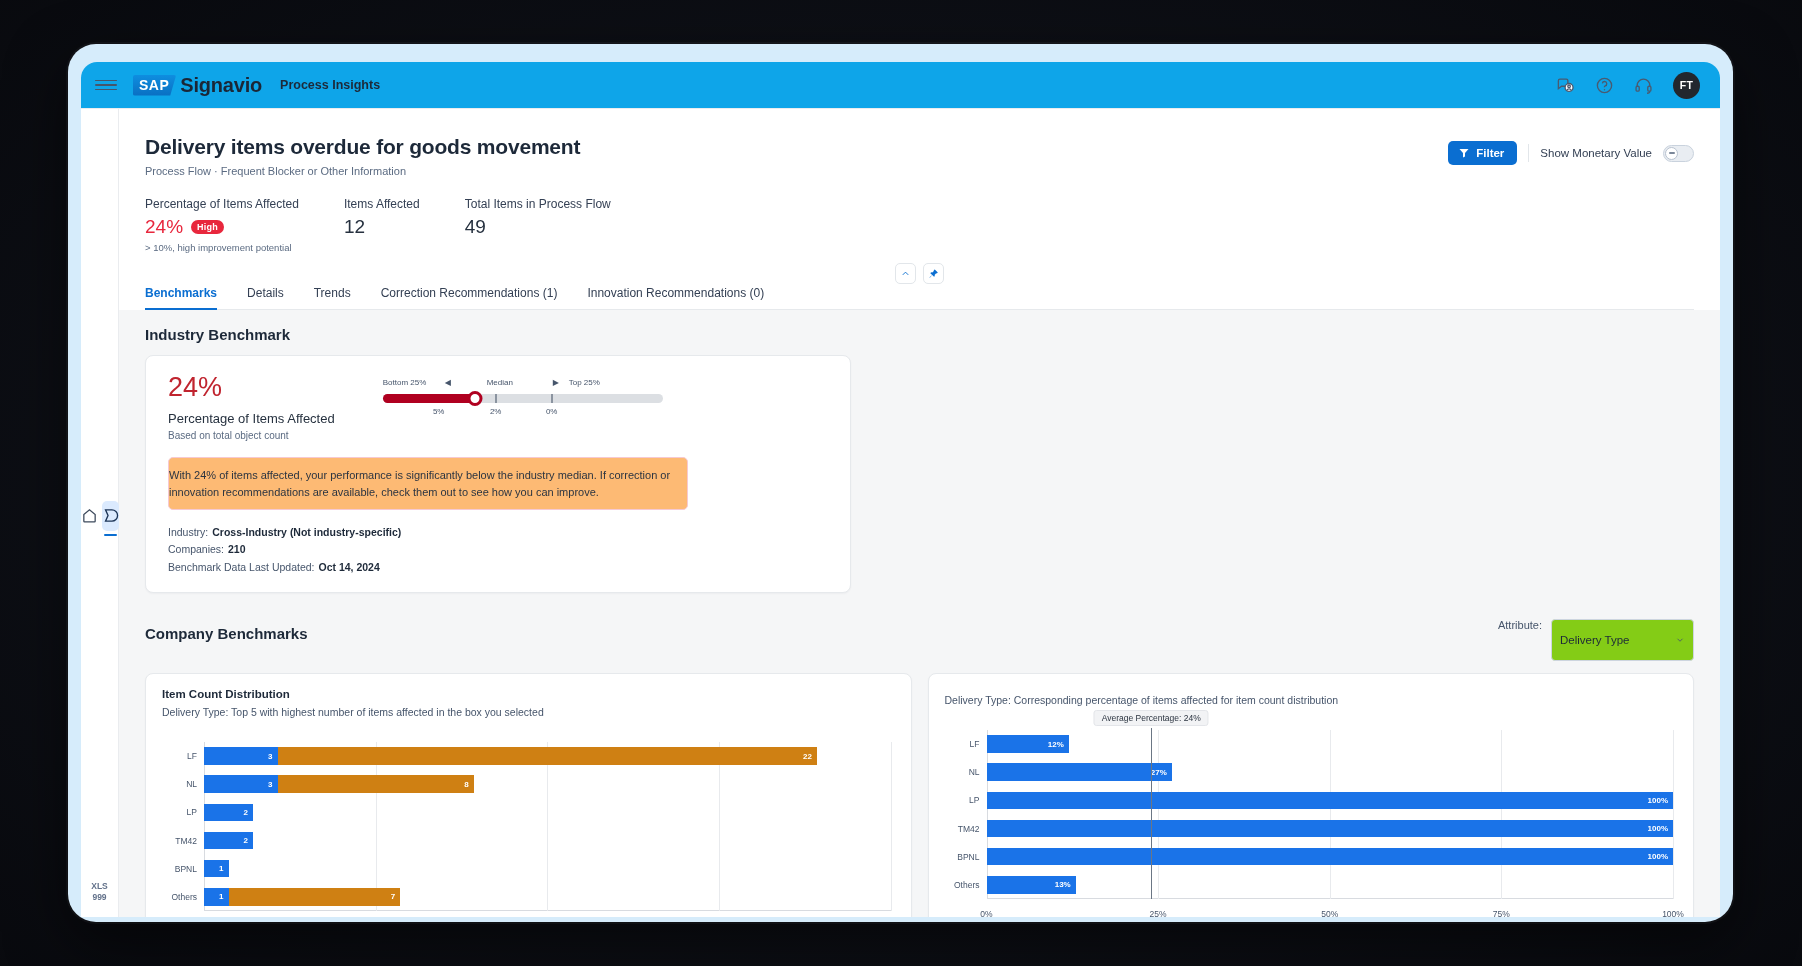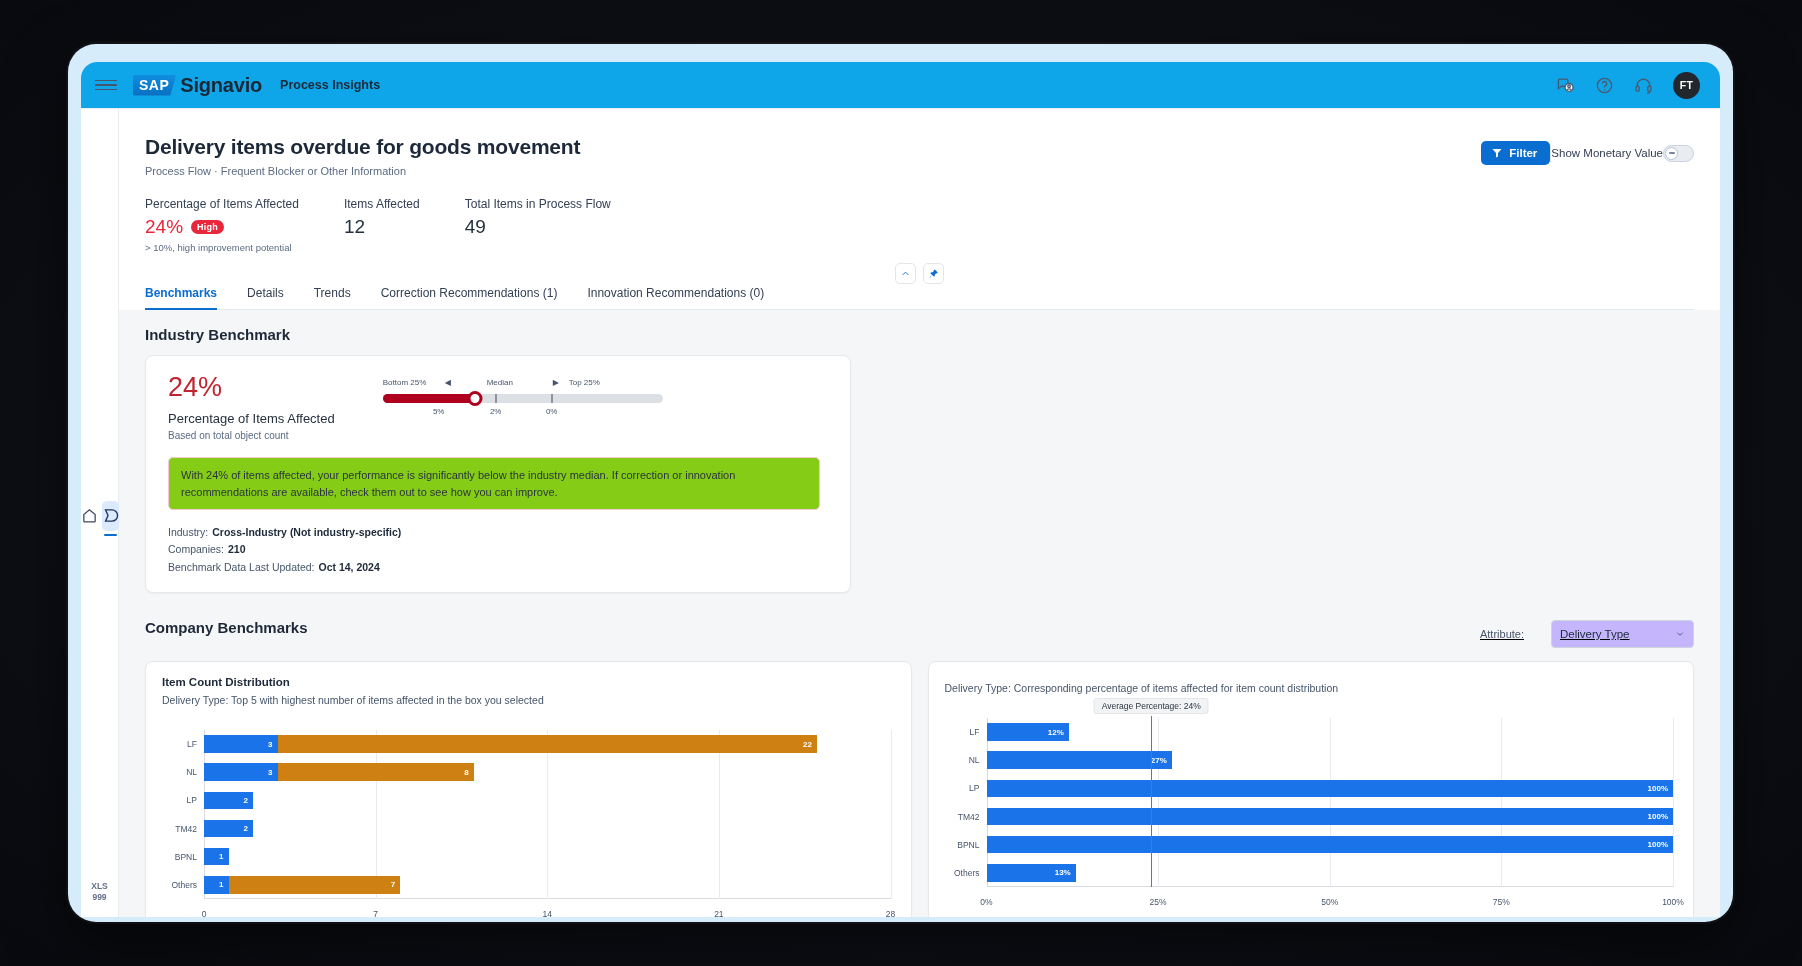--- a/index.html
+++ b/index.html
@@ -108,21 +108,21 @@
 
   
   .breadcrumb { font-size: 11.5px; color: #0a6ed1; display: flex; align-items: center; gap: 5px; flex-wrap: nowrap; }
   .breadcrumb a { color: #0a6ed1; text-decoration: none; cursor: pointer; white-space: nowrap; }
   .chev { width: 9px; height: 9px; stroke: #0a6ed1; fill: none; stroke-width: 2; }
 
   
   .title-row { display: flex; align-items: flex-start; margin-top: 10px; }
   .page-title { font-size: 21px; font-weight: 700; color: #1d2939; letter-spacing: -.2px; }
   .subtitle { font-size: 11px; color: #5b6b82; margin-top: 6px; }
-  .title-actions { margin-left: auto; display: flex; align-items: center; padding-top: 6px; }
+  .title-actions { margin-left: auto; display: flex; align-items: center; gap: 11px; padding-top: 6px; }
   .filter-btn {
     background: #0a6ed1; color: #fff; border: none; border-radius: 5px;
     font-size: 11.5px; font-weight: 600; padding: 6px 13px 6px 10px;
     display: inline-flex; align-items: center; gap: 6px; cursor: pointer;
     font-family: "Liberation Sans", sans-serif;
   }
   .filter-btn svg { width: 12px; height: 12px; fill: #fff; }
   .divider-v { width: 1px; height: 18px; background: #e2e6ea; }
   .mon-label { font-size: 11.5px; color: #344054; }
   .toggle {
@@ -199,34 +199,34 @@
   .gauge-tick { position: absolute; top: 0px; width: 2px; height: 9px; background: #8b94a0; }
   .gauge-knob {
     position: absolute; top: -3px; width: 15px; height: 15px; border-radius: 50%;
     background: #fff; border: 3px solid #b00020; transform: translateX(-50%);
   }
   .gauge-scale { position: relative; height: 13px; margin-top: 4px; font-size: 8px; color: #46556b; }
   .gauge-scale span { position: absolute; top: 0; transform: translateX(-50%); }
   .arrow-l, .arrow-r { font-size: 8px; color: #46556b; }
 
   .ib-alert {
-    margin-top: 16px; background: #84cc16; border: 1px solid #f6c9d2; border-radius: 5px;
-    padding: 9px 12px; font-size: 11px; color: #2b3440; line-height: 1.5; width: 652px;
+    margin-top: 16px; background: #fdba74; border: 1px solid #f6c9d2; border-radius: 5px;
+    padding: 9px 0; font-size: 11px; color: #2b3440; line-height: 1.5; width: 520px;
   }
   .ib-meta { margin-top: 14px; font-size: 10.5px; color: #46556b; line-height: 1.65; }
   .ib-meta b { color: #1d2939; font-weight: 600; margin-left: 4px; }
 
   
   .cb-head { display: flex; align-items: center; margin-top: 26px; margin-bottom: 12px; }
   .cb-head .section-title { margin-bottom: 13px; }
-  .attr-wrap { margin-left: auto; display: flex; align-items: center; gap: 27px; text-decoration: underline; }
+  .attr-wrap { margin-left: auto; display: flex; align-items: flex-start; gap: 9px; }
   .attr-label { font-size: 11px; color: #46556b; }
   .attr-select {
-    width: 143px; height: 28px; border: 1px solid #cdd5df; border-radius: 4px;
-    background: #c4b5fd; font-size: 11.5px; color: #1d2939; padding: 0 8px;
+    width: 143px; height: 42px; border: 1px solid #cdd5df; border-radius: 4px;
+    background: #84cc16; font-size: 11.5px; color: #1d2939; padding: 0 8px;
     font-family: "Liberation Sans", sans-serif;
     display: flex; align-items: center; cursor: pointer; position: relative;
   }
   .attr-select .caret {
     margin-left: auto; width: 10px; height: 10px; stroke: #46556b; fill:none; stroke-width: 2;
   }
 
   .charts-row { display: flex; gap: 16px; }
   .chart-card {
     background: #fff; border: 1px solid #e6e9ec; border-radius: 8px;

